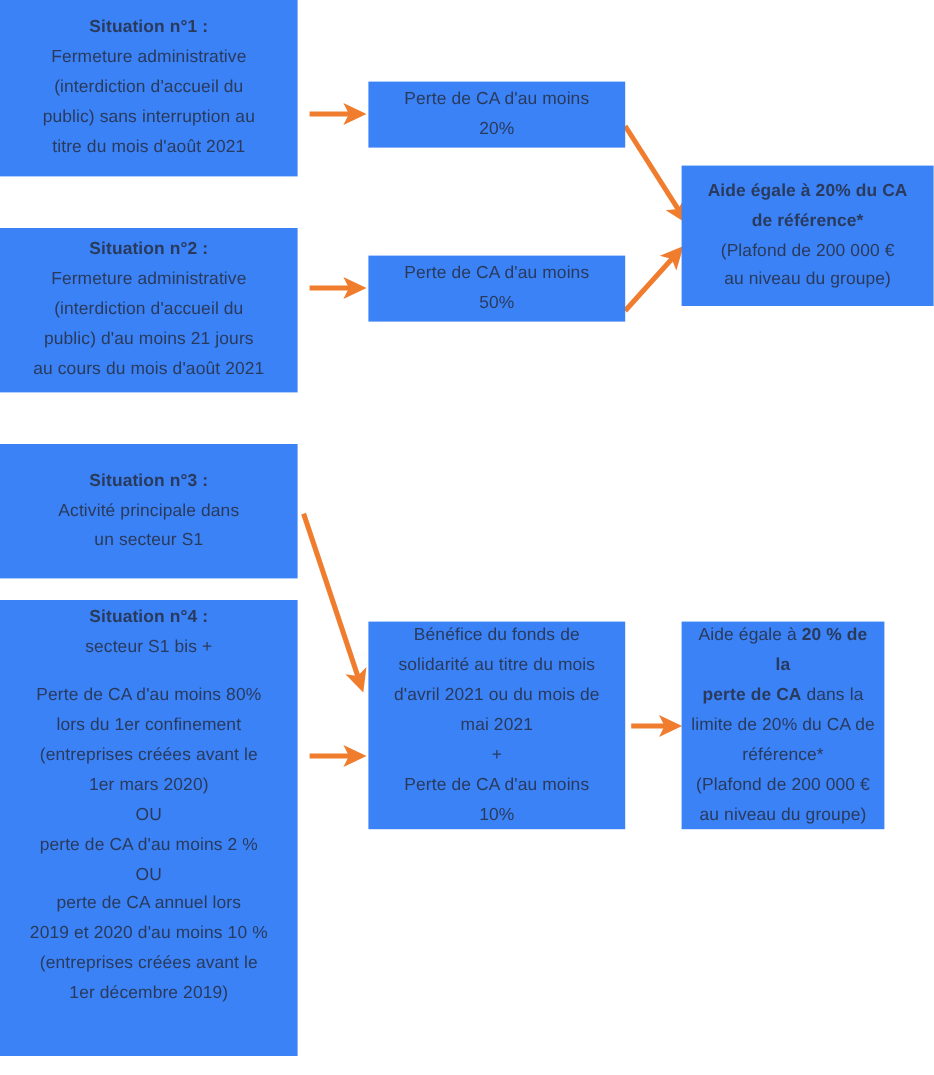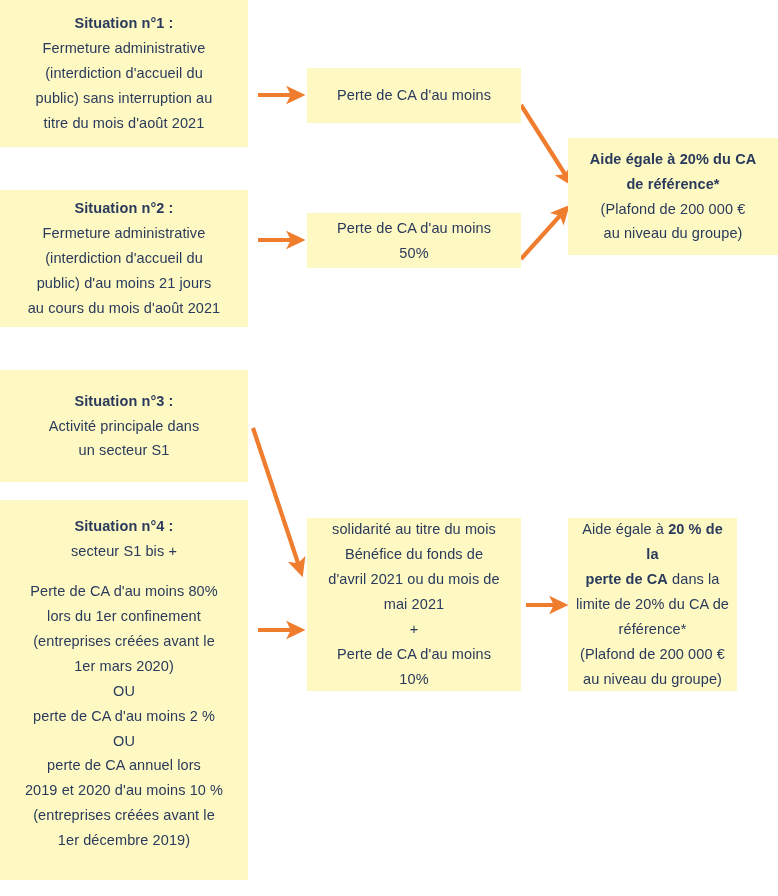--- a/index.html
+++ b/index.html
@@ -6,21 +6,21 @@
   body{
     width:778px;height:896px;
     background:#ffffff;
     font-family:"Liberation Sans", sans-serif;
     overflow:hidden;
   }
   #stage{position:relative;width:778px;height:896px;}
 
   .box{
     position:absolute;
-    background:#fef9c3;
+    background:#3b82f6;
     color:#2A3A5C;
     box-sizing:border-box;
     display:flex;
     flex-direction:column;
     align-items:center;
     justify-content:center;
     text-align:center;
     font-size:14.5px;
     line-height:1.72;
     letter-spacing:.1px;
@@ -70,49 +70,50 @@
     <span class="ln">public) d'au moins 21 jours</span>
     <span class="ln">au cours du mois d'août 2021</span>
   </div>
 
   <div class="box" style="left:0px;top:370px;width:248px;height:112px;">
     <span class="ln b">Situation n°3 :</span>
     <span class="ln">Activité principale dans</span>
     <span class="ln">un secteur S1</span>
   </div>
 
-  <div class="box" style="left:0px;top:500px;width:248px;height:380px;justify-content:flex-start;padding-top:14px;">
+  <div class="box" style="left:0px;top:500px;width:248px;height:380px;justify-content:flex-start;padding-top:2px;">
     <span class="ln b">Situation n°4 :</span>
     <span class="ln">secteur S1 bis +</span>
     <span class="spacer"></span>
     <span class="ln">Perte de CA d'au moins 80%</span>
     <span class="ln">lors du 1er confinement</span>
     <span class="ln">(entreprises créées avant le</span>
     <span class="ln">1er mars 2020)</span>
     <span class="ln">OU</span>
     <span class="ln">perte de CA d'au moins 2 %</span>
     <span class="ln">OU</span>
     <span class="ln">perte de CA annuel lors</span>
     <span class="ln">2019 et 2020 d'au moins 10 %</span>
     <span class="ln">(entreprises créées avant le</span>
     <span class="ln">1er décembre 2019)</span>
   </div>
 
   <div class="box" style="left:307px;top:68px;width:214px;height:55px;">
     <span class="ln">Perte de CA d'au moins</span>
+    <span class="ln">20%</span>
   </div>
 
   <div class="box" style="left:307px;top:213px;width:214px;height:55px;">
     <span class="ln">Perte de CA d'au moins</span>
     <span class="ln">50%</span>
   </div>
 
   <div class="box" style="left:307px;top:518px;width:214px;height:173px;">
+    <span class="ln">Bénéfice du fonds de</span>
     <span class="ln">solidarité au titre du mois</span>
-    <span class="ln">Bénéfice du fonds de</span>
     <span class="ln">d'avril 2021 ou du mois de</span>
     <span class="ln">mai 2021</span>
     <span class="ln">+</span>
     <span class="ln">Perte de CA d'au moins</span>
     <span class="ln">10%</span>
   </div>
 
   <div class="box" style="left:568px;top:138px;width:210px;height:117px;">
     <span class="ln b">Aide égale à 20% du CA</span>
     <span class="ln b">de référence*</span>

